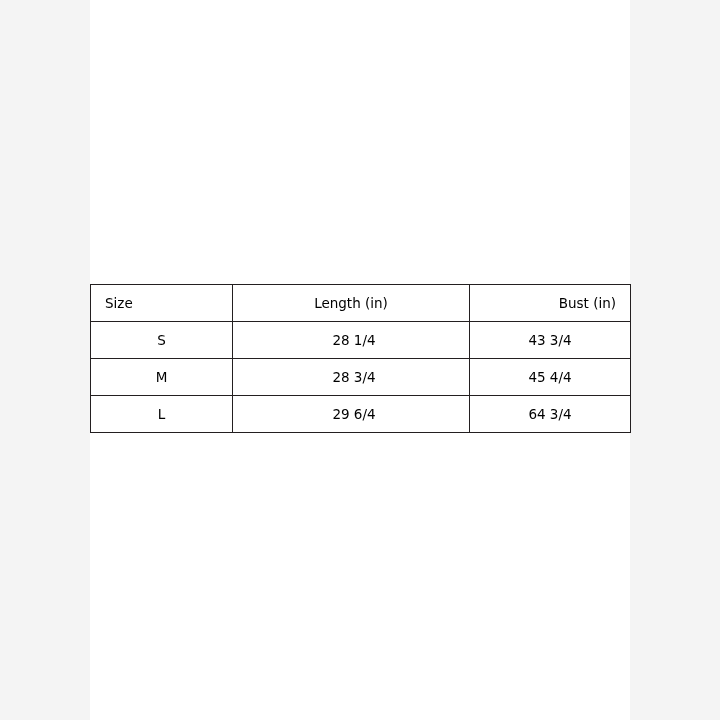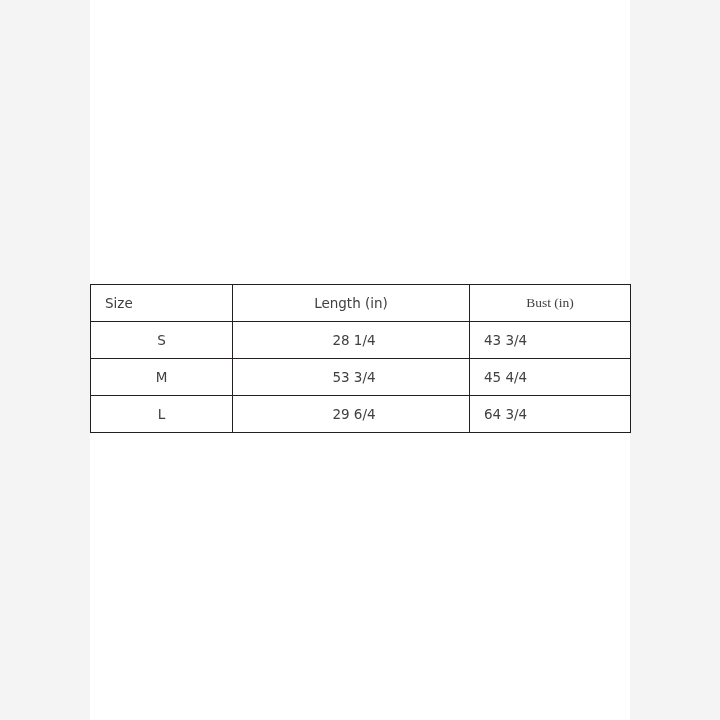--- a/index.html
+++ b/index.html
@@ -30,39 +30,39 @@
   table.size-chart {
     border-collapse: collapse;
     width: 540px;
     table-layout: fixed;
   }
   table.size-chart th,
   table.size-chart td {
     border: 1px solid #231f20;
     font-weight: normal;
     font-size: 13.5px;
-    color: #404040;
+    color: #000000;
     height: 37px;
     padding: 0 14px;
     box-sizing: border-box;
     line-height: 1.2;
   }
   table.size-chart col.c1 { width: 142px; }
   table.size-chart col.c2 { width: 237px; }
   table.size-chart col.c3 { width: 161px; }
 
   
   thead th.h-size { text-align: left; }
   thead th.h-length { }
-  thead th.h-bust { text-align: center; font-family: Liberation Serif, serif; }
+  thead th.h-bust { text-align: right; }
 
   
   tbody td.v-size { text-align: center; }
   tbody td.v-length { text-align: center; padding-left: 20px; }
-  tbody td.v-bust { }
+  tbody td.v-bust { text-align: center; }
 </style>
 </head>
 <body>
 
 <div id="page">
 
   <div id="table-wrap">
     <table class="size-chart">
       <colgroup>
         <col class="c1">
@@ -77,21 +77,21 @@
         </tr>
       </thead>
       <tbody>
         <tr>
           <td class="v-size">S</td>
           <td class="v-length">28 1/4</td>
           <td class="v-bust">43 3/4</td>
         </tr>
         <tr>
           <td class="v-size">M</td>
-          <td class="v-length">53 3/4</td>
+          <td class="v-length">28 3/4</td>
           <td class="v-bust">45 4/4</td>
         </tr>
         <tr>
           <td class="v-size">L</td>
           <td class="v-length">29 6/4</td>
           <td class="v-bust">64 3/4</td>
         </tr>
       </tbody>
     </table>
   </div>

